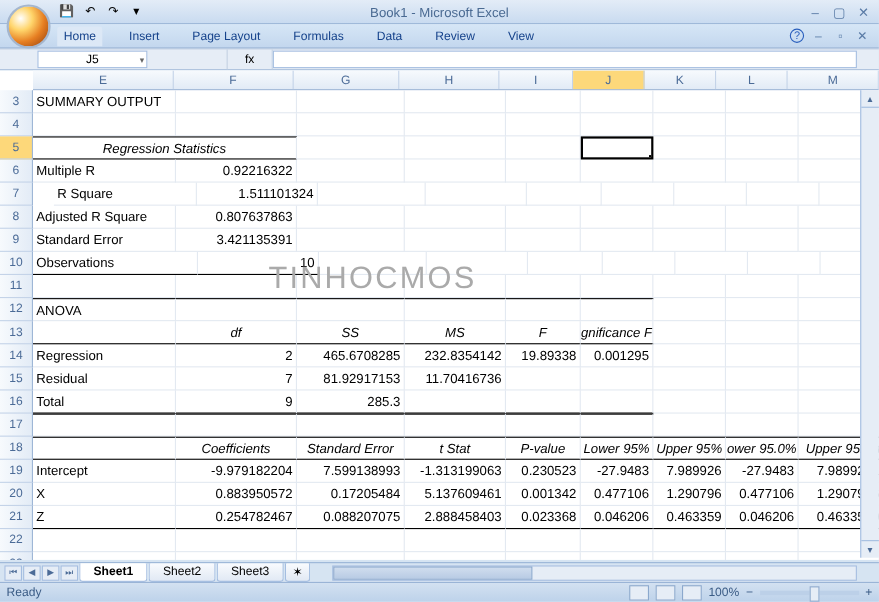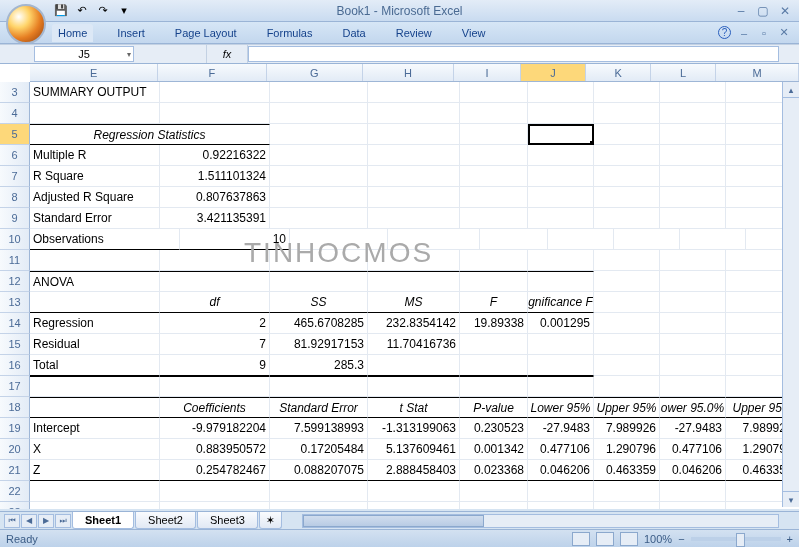--- a/index.html
+++ b/index.html
@@ -87,21 +87,21 @@
     <span style="color:#2a5fbd;border-radius:50%;border:1px solid #2a5fbd;width:13px;height:13px;font-size:10px">?</span>
     <span>–</span>
     <span>▫</span>
     <span>✕</span>
   </div>
 </div>
 
 <div class="namebox-row">
   <div class="namebox">J5</div>
   <div class="fx-box">
-      <span style="font-style:italic">fx</span>
+      <span style="">fx</span>
     </div>
   <div class="formula-bar"></div>
 </div>
 
 <div class="sheet-wrap">
   <div class="colheads">
       <div class="colhead" style="width: 130px;">E</div>
       <div class="colhead" style="width: 110px;">F</div>
       <div class="colhead" style="width: 98px;">G</div>
       <div class="colhead" style="width: 92px;">H</div>
@@ -172,21 +172,21 @@
         <div class="cell right" style="width: 110px;">0.92216322</div>
         <div class="cell right" style="width: 98px;"></div>
         <div class="cell right" style="width: 92px;"></div>
         <div class="cell right" style="width: 68px;"></div>
         <div class="cell right" style="width: 66px;"></div>
         <div class="cell right" style="width: 66px;"></div>
         <div class="cell right" style="width: 66px;"></div>
         <div class="cell right" style="width: 84px;"></div>
       </div>
       <div class="grow">
-        <div class="cell left" style="width: 130px;">R Square</div>
+        <div class="cell left" style="width: 130px; margin-left: 19px;">R Square</div>
         <div class="cell right" style="width: 110px;">1.511101324</div>
         <div class="cell right" style="width: 98px;"></div>
         <div class="cell right" style="width: 92px;"></div>
         <div class="cell right" style="width: 68px;"></div>
         <div class="cell right" style="width: 66px;"></div>
         <div class="cell right" style="width: 66px;"></div>
         <div class="cell right" style="width: 66px;"></div>
         <div class="cell right" style="width: 84px;"></div>
       </div>
       <div class="grow">

